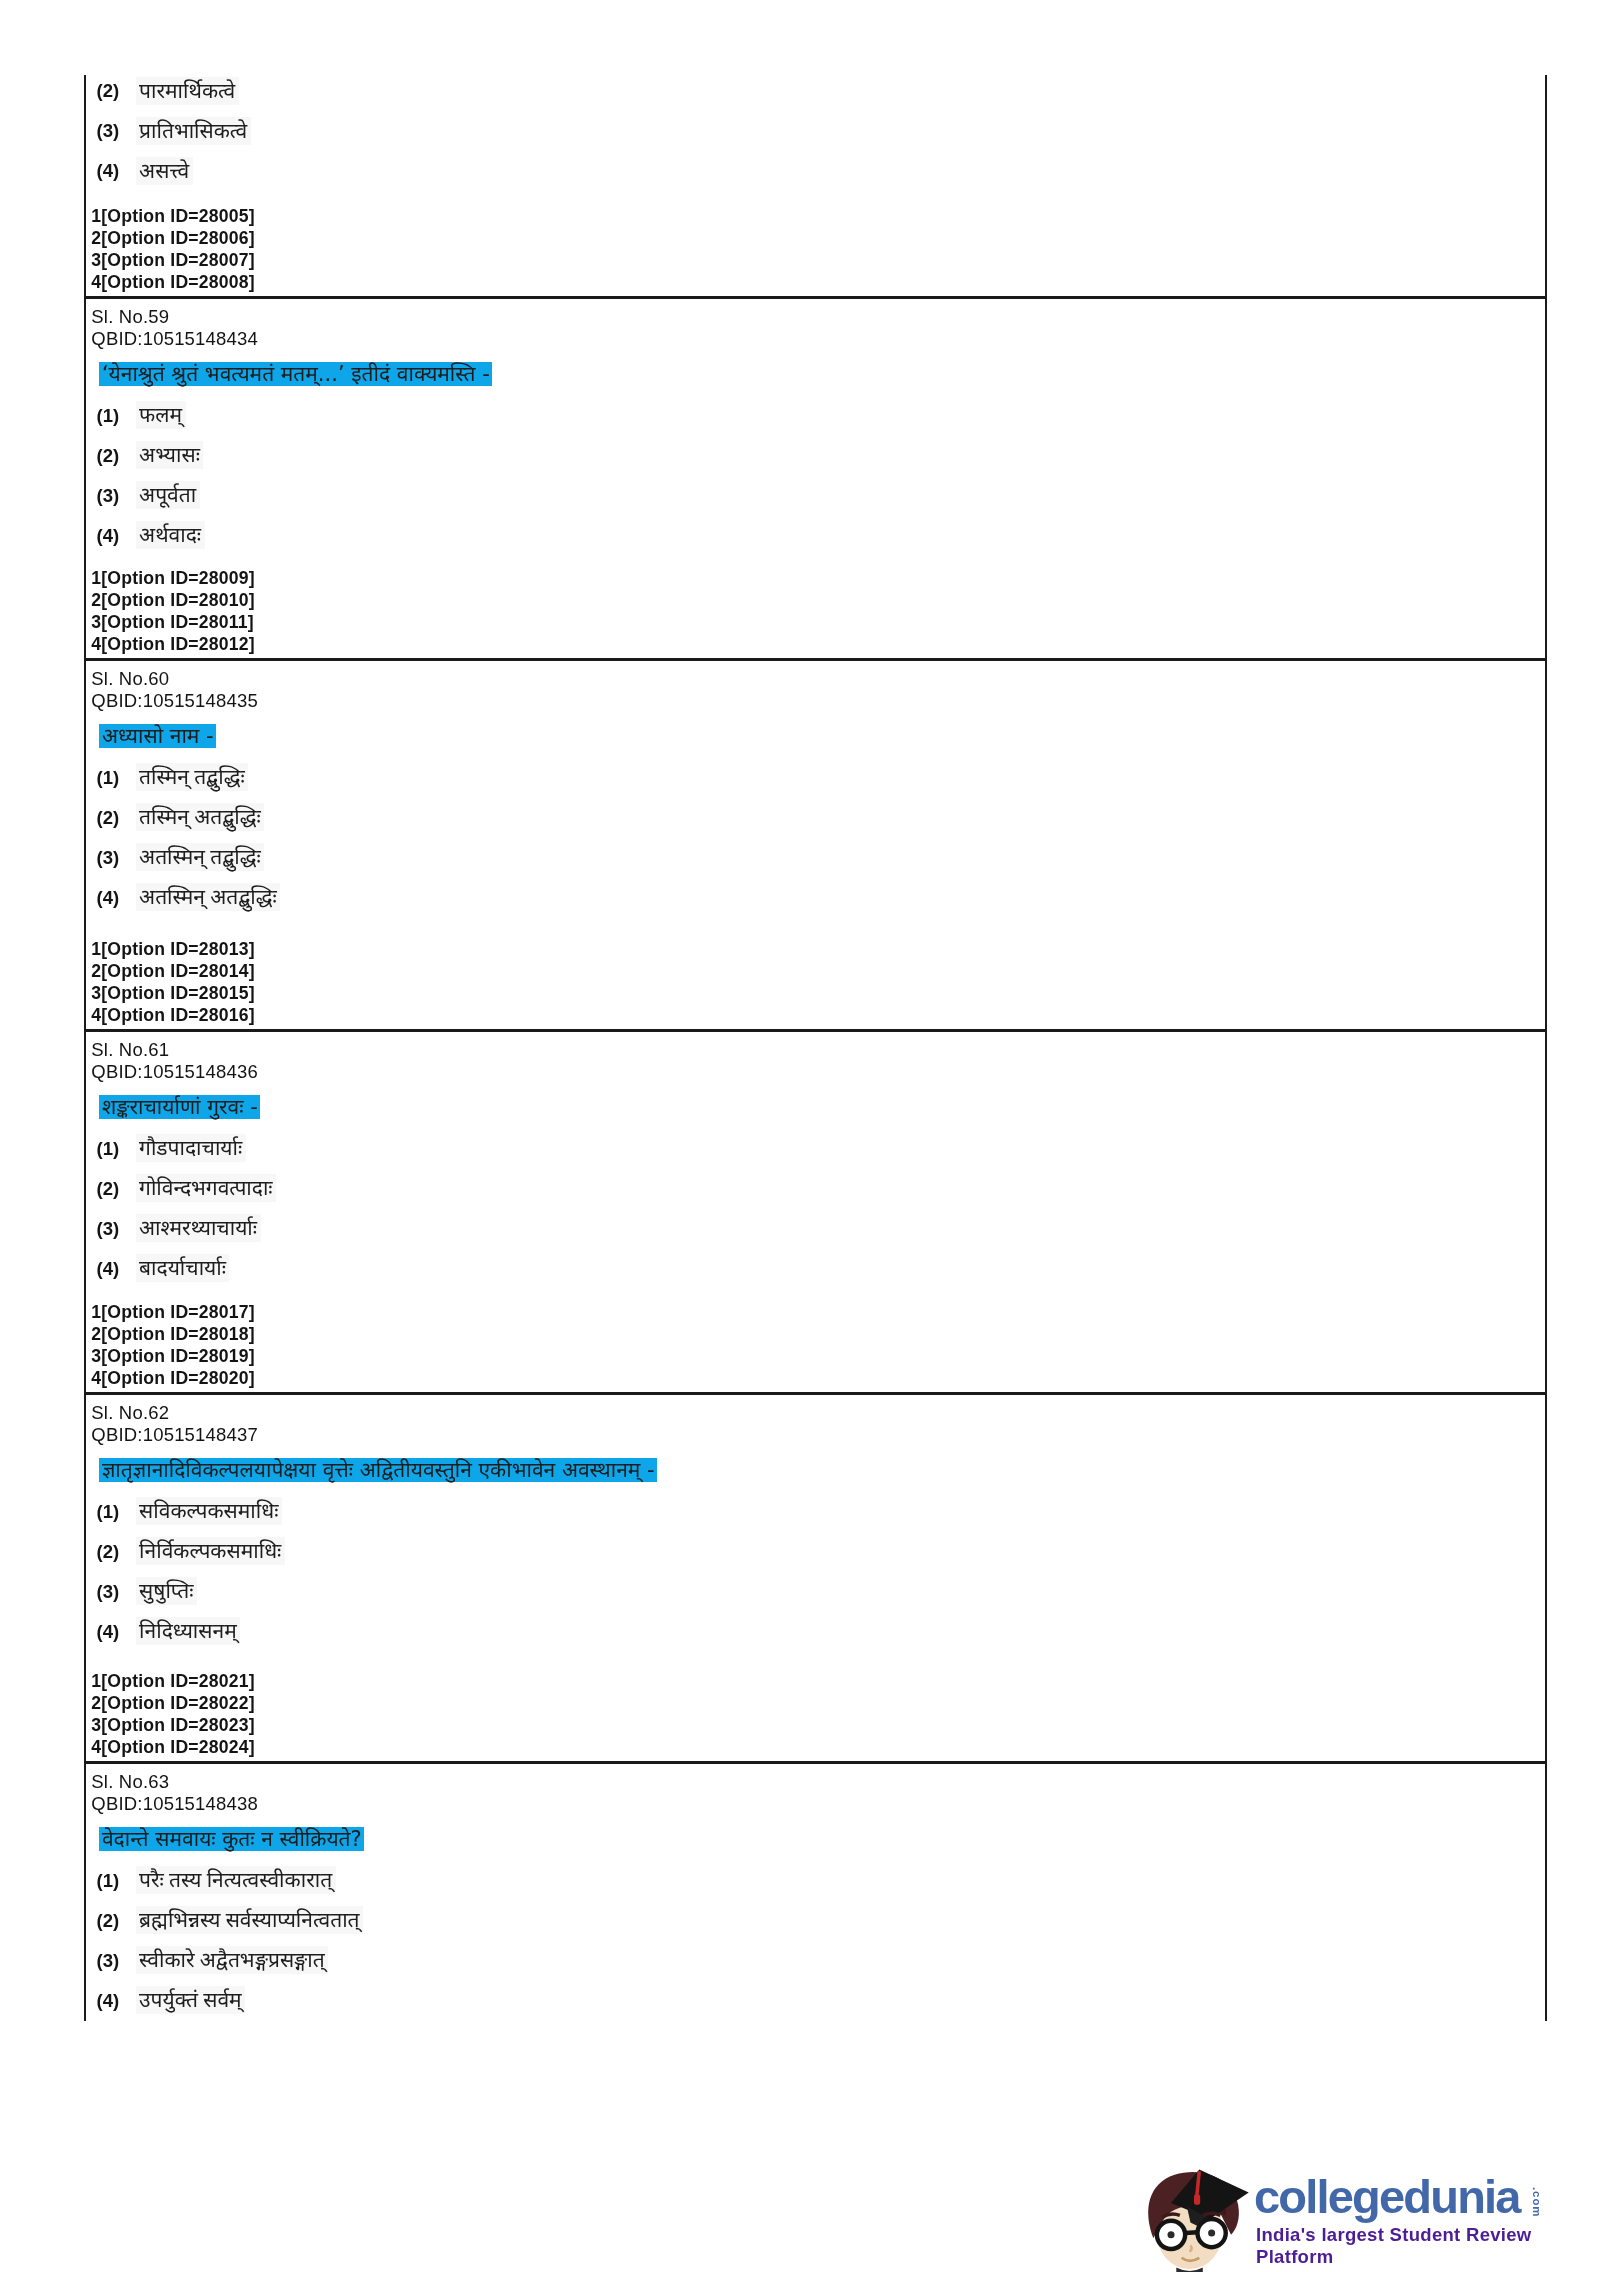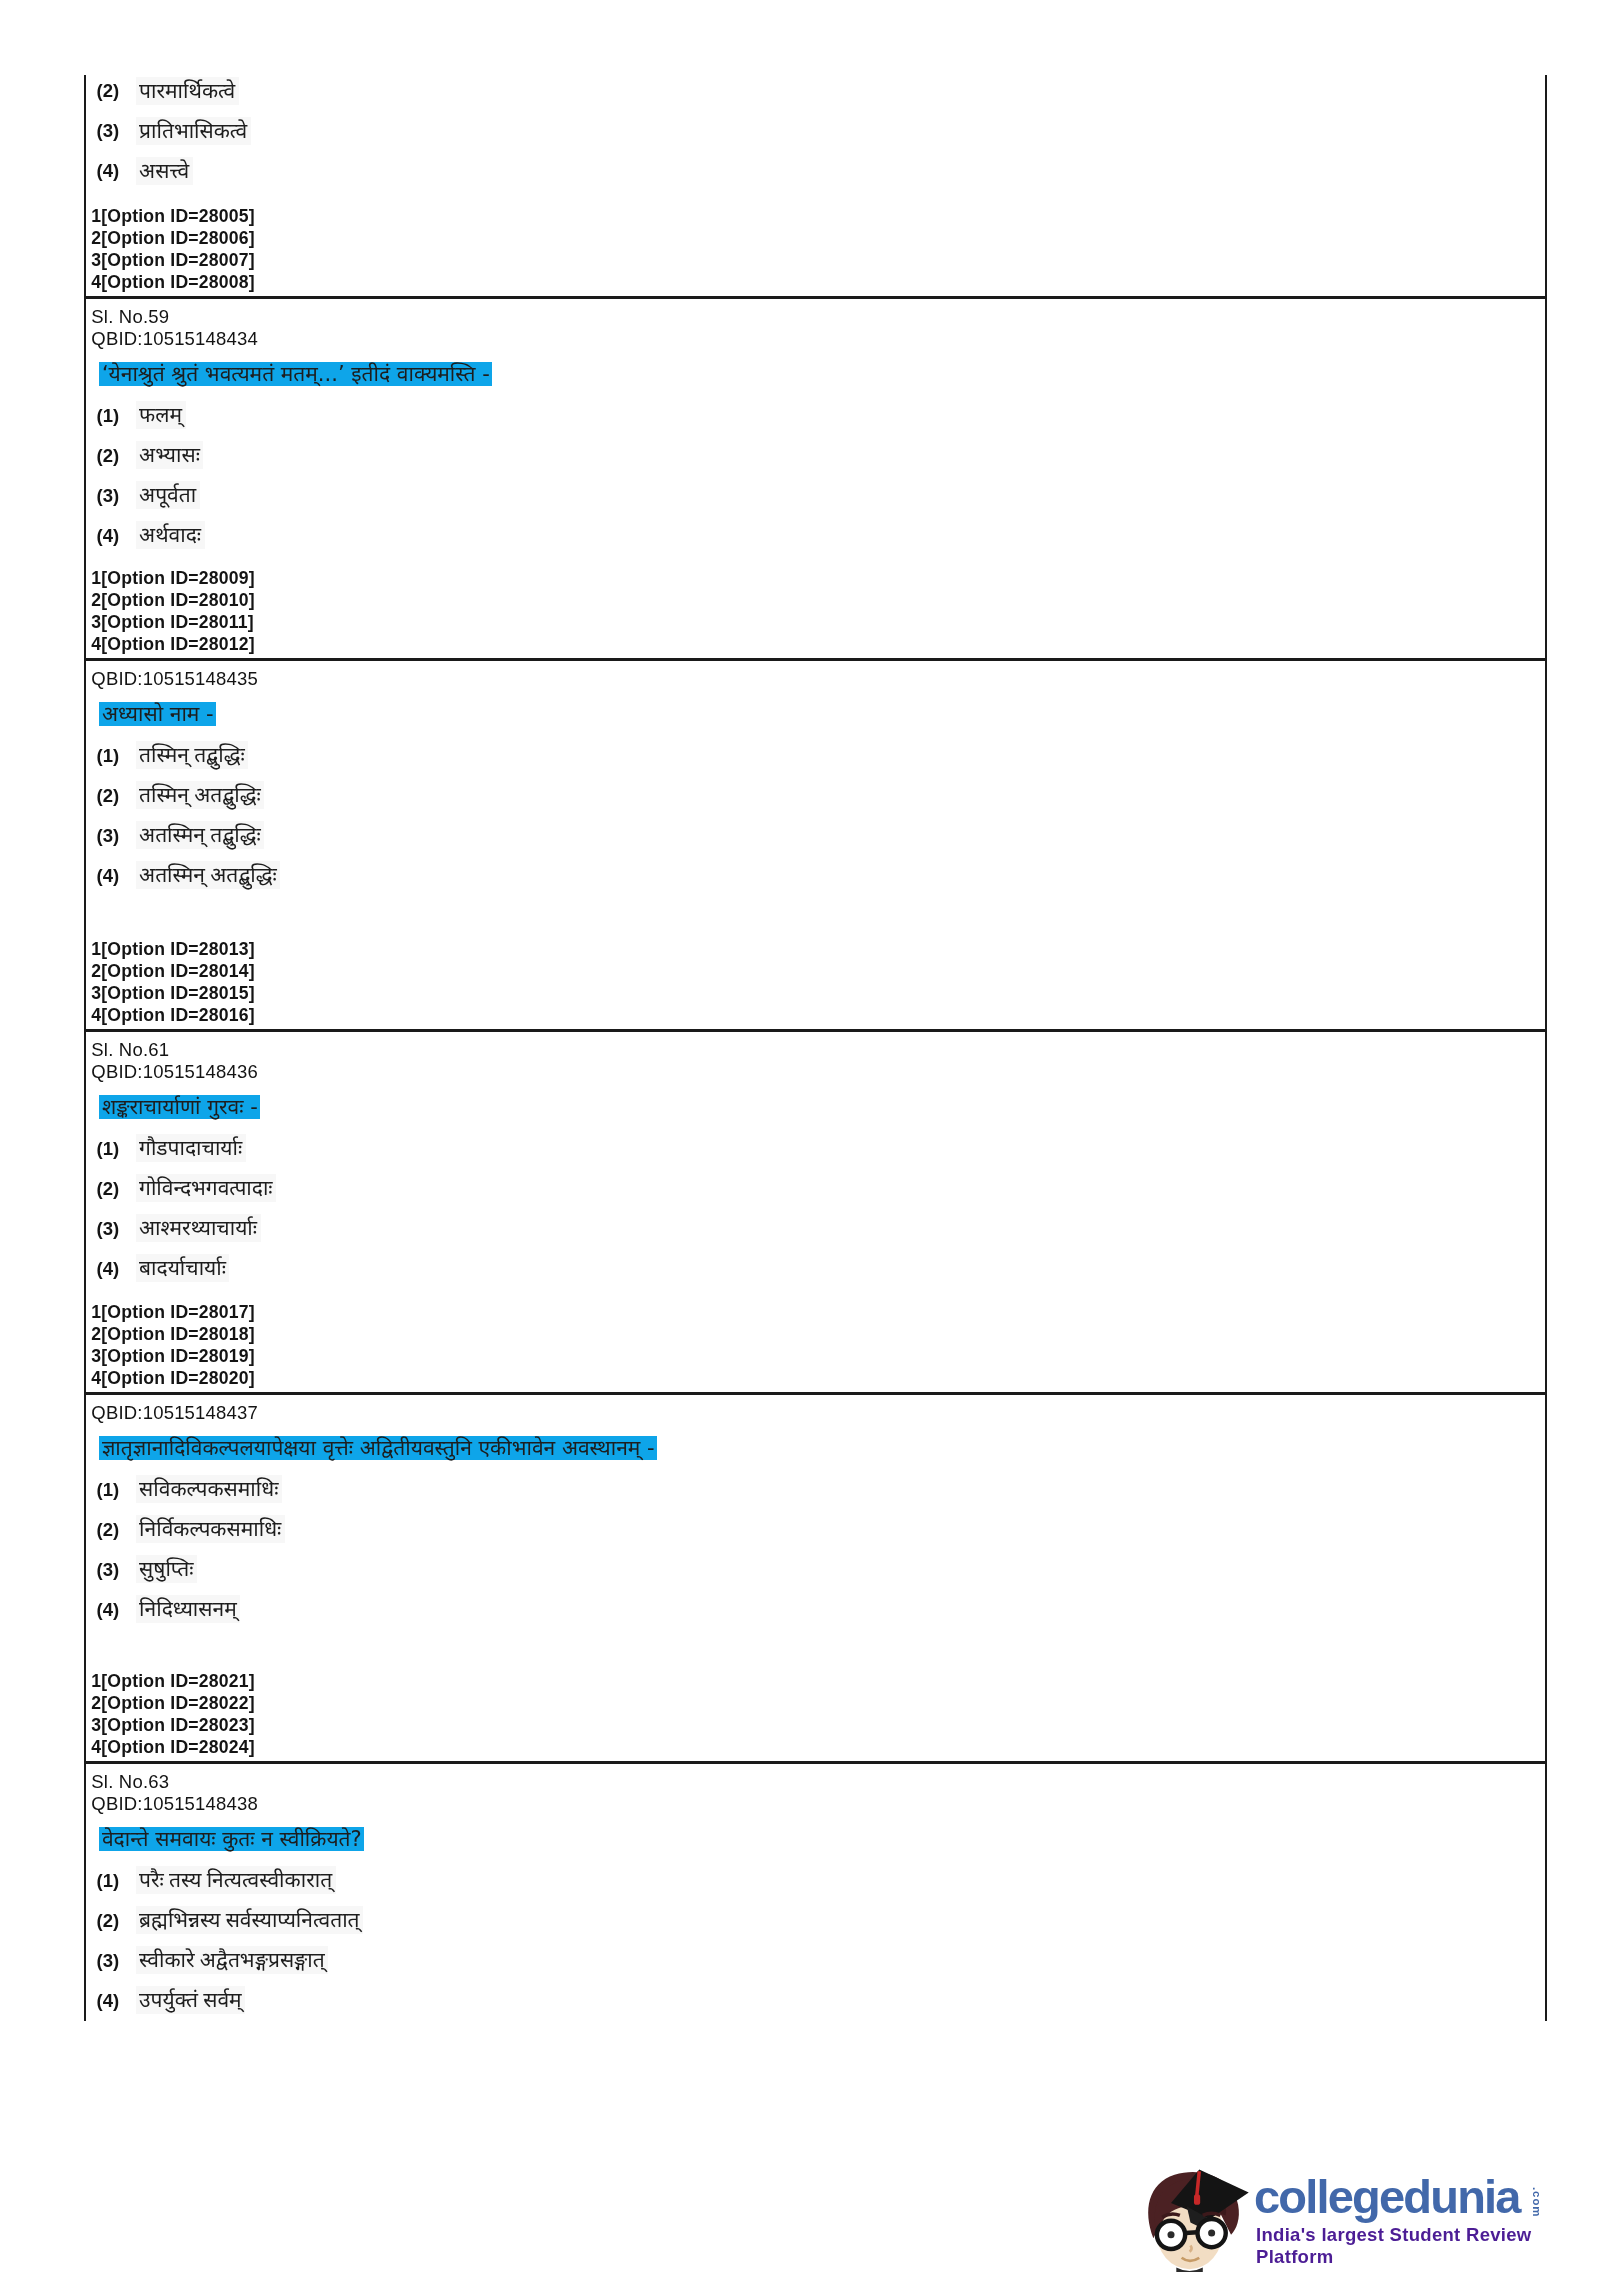--- a/index.html
+++ b/index.html
@@ -107,20 +107,21 @@
     </div>
     <div class="ids">
       <div>1[Option ID=28009]</div>
       <div>2[Option ID=28010]</div>
       <div>3[Option ID=28011]</div>
       <div>4[Option ID=28012]</div>
     </div>
   </section>
 
   <section class="qblock b2">
+    <div class="slno">Sl. No.60</div>
     <div class="qbid">QBID:10515148435</div>
     <div class="question"><span>अध्यासो नाम -</span></div>
     <div class="options">
       <div class="opt-row">
         <span class="opt-num">(1)</span>
         <span class="opt-text">तस्मिन् तद्बुद्धिः</span>
       </div>
       <div class="opt-row">
         <span class="opt-num">(2)</span>
         <span class="opt-text">तस्मिन् अतद्बुद्धिः</span>
@@ -166,20 +167,21 @@
     </div>
     <div class="ids">
       <div>1[Option ID=28017]</div>
       <div>2[Option ID=28018]</div>
       <div>3[Option ID=28019]</div>
       <div>4[Option ID=28020]</div>
     </div>
   </section>
 
   <section class="qblock b4">
+    <div class="slno">Sl. No.62</div>
     <div class="qbid">QBID:10515148437</div>
     <div class="question"><span>ज्ञातृज्ञानादिविकल्पलयापेक्षया वृत्तेः अद्वितीयवस्तुनि एकीभावेन अवस्थानम् -</span></div>
     <div class="options">
       <div class="opt-row">
         <span class="opt-num">(1)</span>
         <span class="opt-text">सविकल्पकसमाधिः</span>
       </div>
       <div class="opt-row">
         <span class="opt-num">(2)</span>
         <span class="opt-text">निर्विकल्पकसमाधिः</span>

